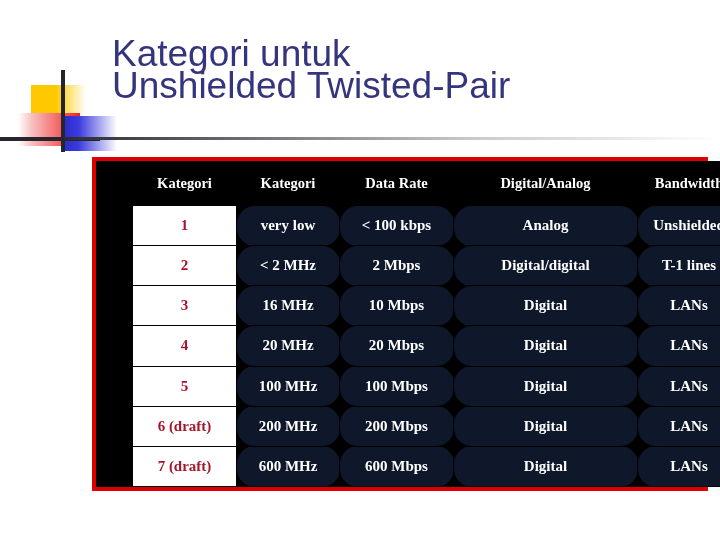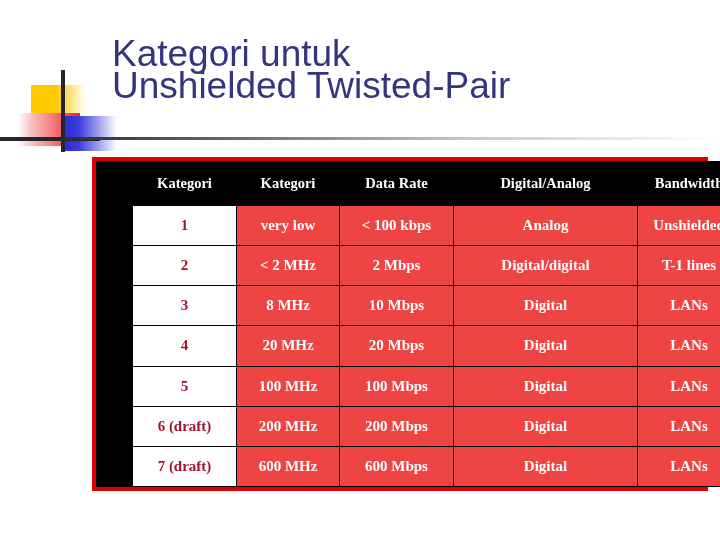--- a/index.html
+++ b/index.html
@@ -124,23 +124,24 @@
   }
   table.cat tbody td {
     border: 1px solid #000000;
     height: 38px;
   }
   td.c-key {
     background: #ffffff;
     color: #A5152B;
   }
   td.c-val {
-    background: #ef4444;
+    background: #0f172a;
     color: #ffffff;
     text-shadow: 0 0 0 transparent;
+    border-radius: 18px;
   }
   
   col.w1 { width: 104px; }
   col.w2 { width: 103px; }
   col.w3 { width: 114px; }
   col.w4 { width: 184px; }
   col.w5 { width: 103px; }
 </style>
 </head>
 <body>
@@ -186,21 +187,21 @@
       </tr>
       <tr>
         <td class="c-key">2</td>
         <td class="c-val">&lt; 2 MHz</td>
         <td class="c-val">2 Mbps</td>
         <td class="c-val">Digital/digital</td>
         <td class="c-val">T-1 lines</td>
       </tr>
       <tr>
         <td class="c-key">3</td>
-        <td class="c-val">8 MHz</td>
+        <td class="c-val">16 MHz</td>
         <td class="c-val">10 Mbps</td>
         <td class="c-val">Digital</td>
         <td class="c-val">LANs</td>
       </tr>
       <tr>
         <td class="c-key">4</td>
         <td class="c-val">20 MHz</td>
         <td class="c-val">20 Mbps</td>
         <td class="c-val">Digital</td>
         <td class="c-val">LANs</td>

